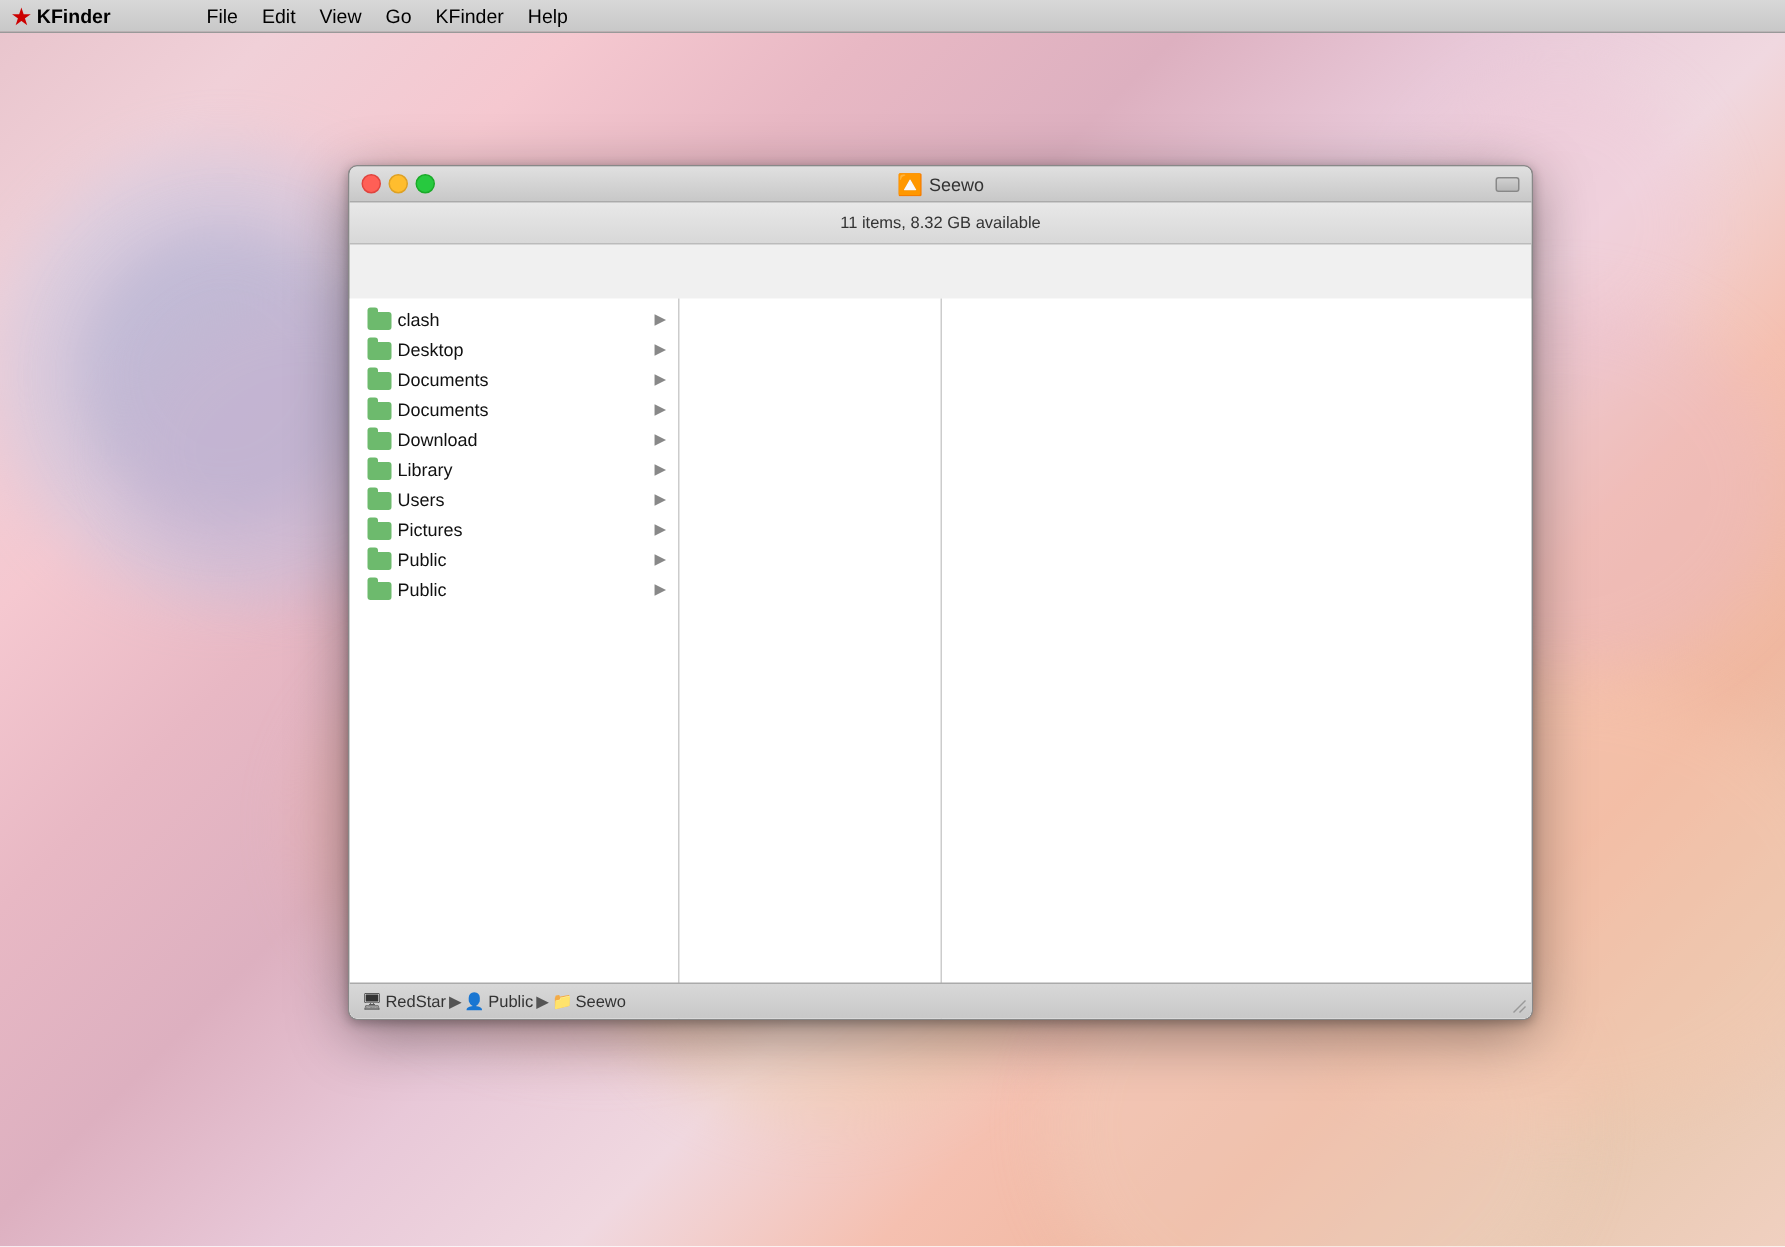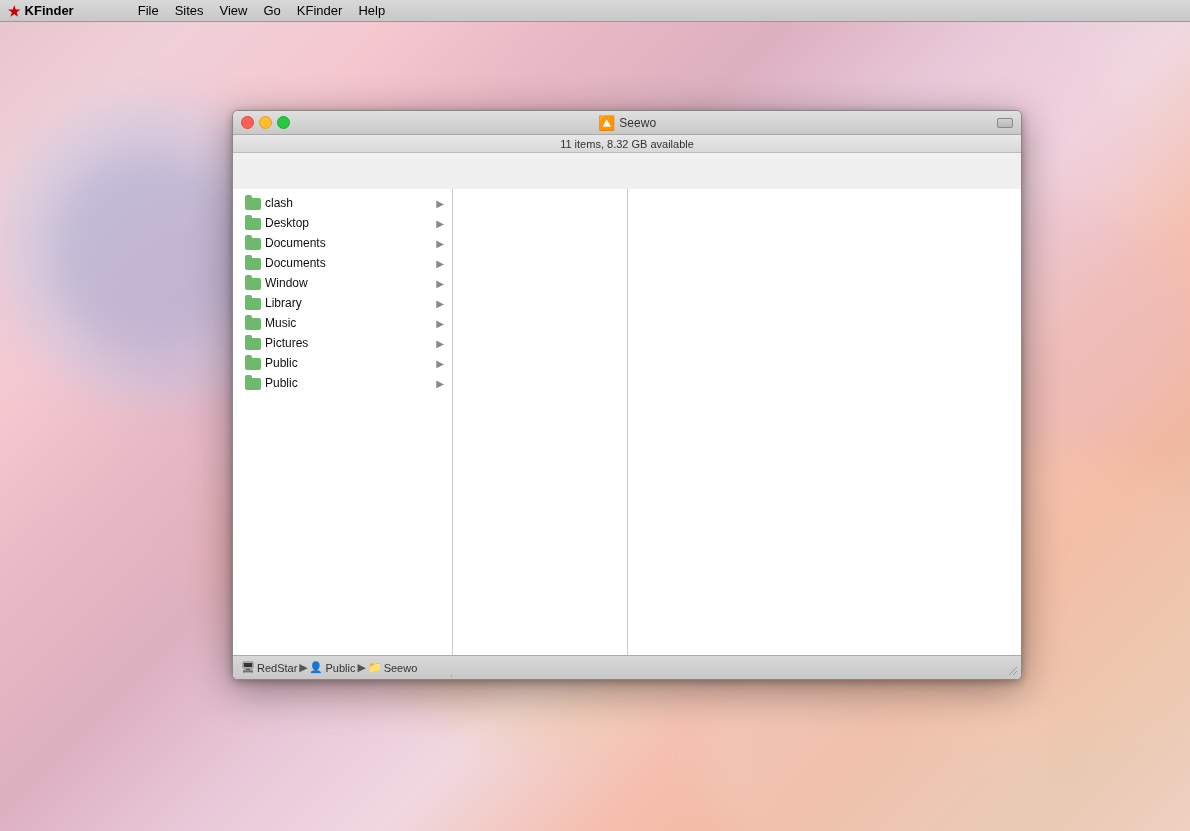--- a/index.html
+++ b/index.html
@@ -142,21 +142,21 @@
       right: 8px;
       width: 16px;
       height: 10px;
       border: 1px solid #888;
       border-radius: 2px;
       background: linear-gradient(to bottom, #d0d0d0, #b8b8b8);
     }
 
     
     .statusbar {
-      height: 18px;
+      height: 28px;
       background: linear-gradient(to bottom, #e8e8e8, #d8d8d8);
       border-bottom: 1px solid #bbb;
       display: flex;
       align-items: center;
       justify-content: center;
       font-size: 11px;
       color: #333;
     }
 
     
@@ -340,21 +340,21 @@
   <div class="blob" style="width:200px;height:200px;background:#f0c8d8;top:50px;right:50px;opacity:0.4;"></div>
   <div class="blob" style="width:300px;height:250px;background:#e8b8c8;top:200px;right:0px;opacity:0.35;"></div>
   <div class="blob" style="width:400px;height:300px;background:#f8c8b0;top:450px;right:-50px;opacity:0.4;"></div>
 </div>
 
 <div class="menubar">
   <span class="menubar-logo">★</span>
   <span class="menubar-app">KFinder</span>
   <div class="menubar-items">
     <span class="menubar-item">File</span>
-    <span class="menubar-item">Sites</span>
+    <span class="menubar-item">Edit</span>
     <span class="menubar-item">View</span>
     <span class="menubar-item">Go</span>
     <span class="menubar-item">KFinder</span>
     <span class="menubar-item">Help</span>
   </div>
 </div>
 
 <div class="finder-window">
 
   <div class="titlebar">
@@ -398,33 +398,33 @@
         </li>
 
         <li class="file-item">
           <span class="folder-icon file-icon"></span>
           <span class="file-name">Documents</span>
           <span class="chevron">▶</span>
         </li>
 
         <li class="file-item">
           <span class="folder-icon file-icon"></span>
-          <span class="file-name">Window</span>
+          <span class="file-name">Download</span>
           <span class="chevron">▶</span>
         </li>
 
         <li class="file-item">
           <span class="folder-icon file-icon"></span>
           <span class="file-name">Library</span>
           <span class="chevron">▶</span>
         </li>
 
         <li class="file-item">
           <span class="folder-icon file-icon"></span>
-          <span class="file-name">Music</span>
+          <span class="file-name">Users</span>
           <span class="chevron">▶</span>
         </li>
 
         <li class="file-item">
           <span class="folder-icon file-icon"></span>
           <span class="file-name">Pictures</span>
           <span class="chevron">▶</span>
         </li>
 
         <li class="file-item">

